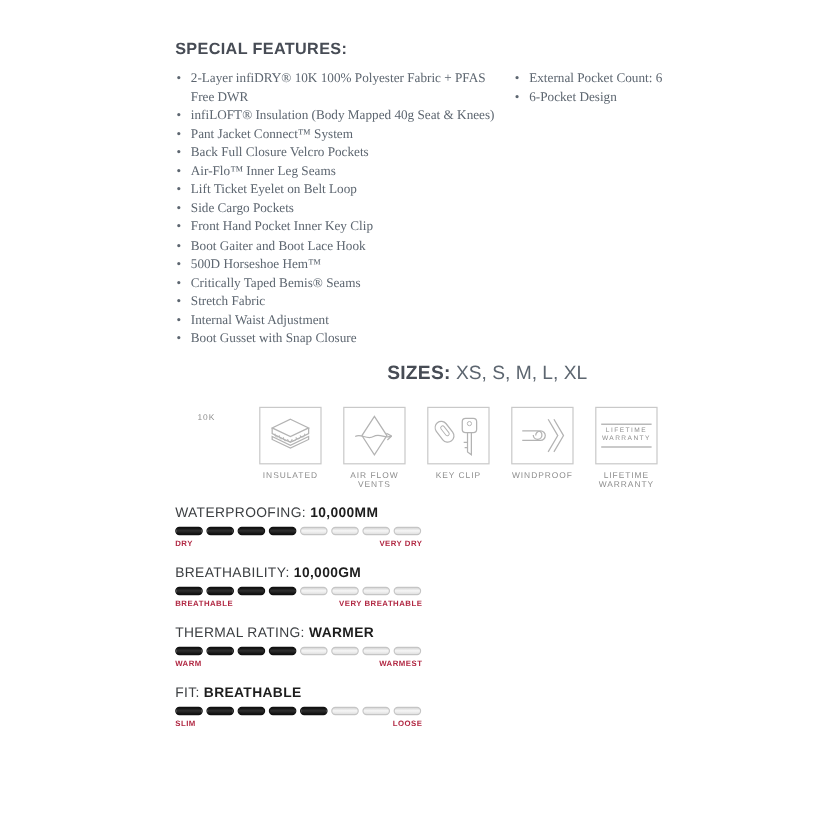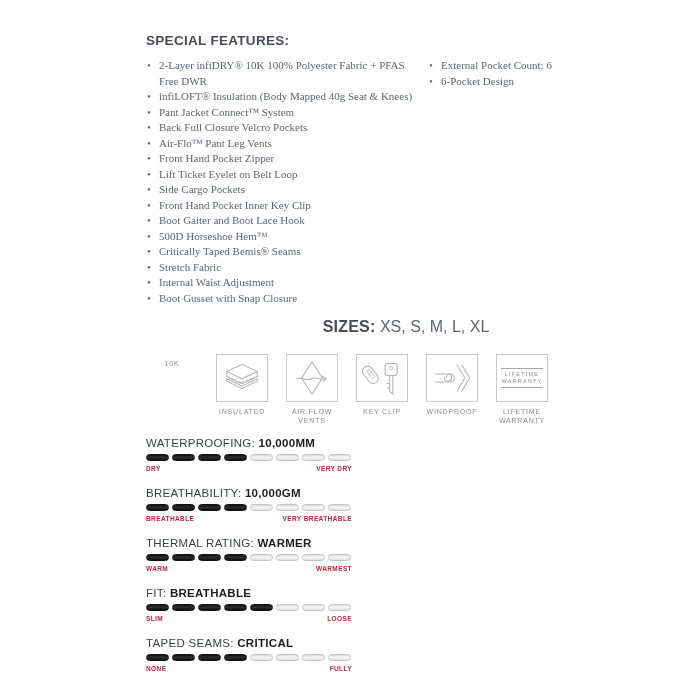--- a/index.html
+++ b/index.html
@@ -81,22 +81,21 @@
 
   <h2 class="sf-heading">SPECIAL FEATURES:</h2>
 
   <div class="features-row">
     <ul class="features-list features-left">
       <li>2-Layer infiDRY® 10K 100% Polyester Fabric + PFAS
 Free DWR</li>
       <li>infiLOFT® Insulation (Body Mapped 40g Seat &amp; Knees)</li>
       <li>Pant Jacket Connect™ System</li>
       <li>Back Full Closure Velcro Pockets</li>
-      <li>Air-Flo™ Pant Leg Vents</li>
-      <li>Front Hand Pocket Zipper</li>
+      <li>Air-Flo™ Inner Leg Seams</li>
       <li>Lift Ticket Eyelet on Belt Loop</li>
       <li>Side Cargo Pockets</li>
       <li>Front Hand Pocket Inner Key Clip</li>
       <li>Boot Gaiter and Boot Lace Hook</li>
       <li>500D Horseshoe Hem™</li>
       <li>Critically Taped Bemis® Seams</li>
       <li>Stretch Fabric</li>
       <li>Internal Waist Adjustment</li>
       <li>Boot Gusset with Snap Closure</li>
     </ul>
@@ -257,35 +256,15 @@
           <span class="seg seg-empty"></span>
           <span class="seg seg-empty"></span>
           <span class="seg seg-empty"></span>
         </div>
       <div class="rating-minmax">
         <span>SLIM</span>
         <span>LOOSE</span>
       </div>
     </div>
 
-    <div class="rating-section">
-      <div class="rating-heading">
-        <span class="rating-label">TAPED SEAMS:</span>
-        <span class="rating-value">CRITICAL</span>
-      </div>
-      <div class="rating-bar">
-          <span class="seg seg-filled"></span>
-          <span class="seg seg-filled"></span>
-          <span class="seg seg-filled"></span>
-          <span class="seg seg-filled"></span>
-          <span class="seg seg-empty"></span>
-          <span class="seg seg-empty"></span>
-          <span class="seg seg-empty"></span>
-          <span class="seg seg-empty"></span>
-        </div>
-      <div class="rating-minmax">
-        <span>NONE</span>
-        <span>FULLY</span>
-      </div>
-    </div>
 
   </div>
 </div>
 
 </body></html>

